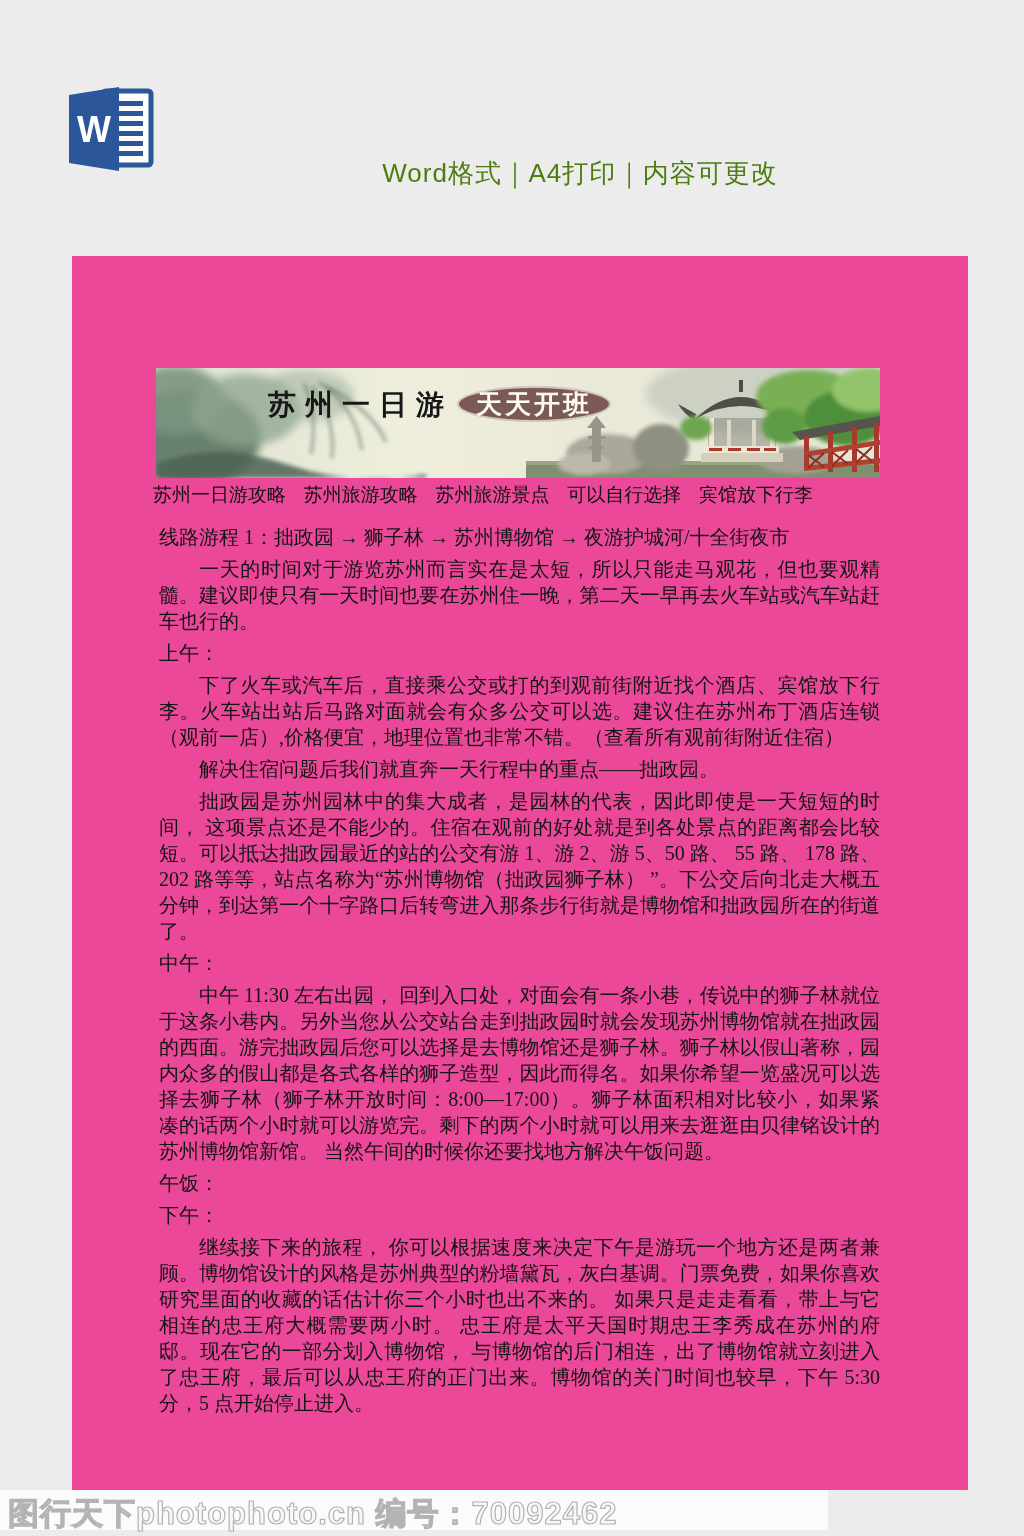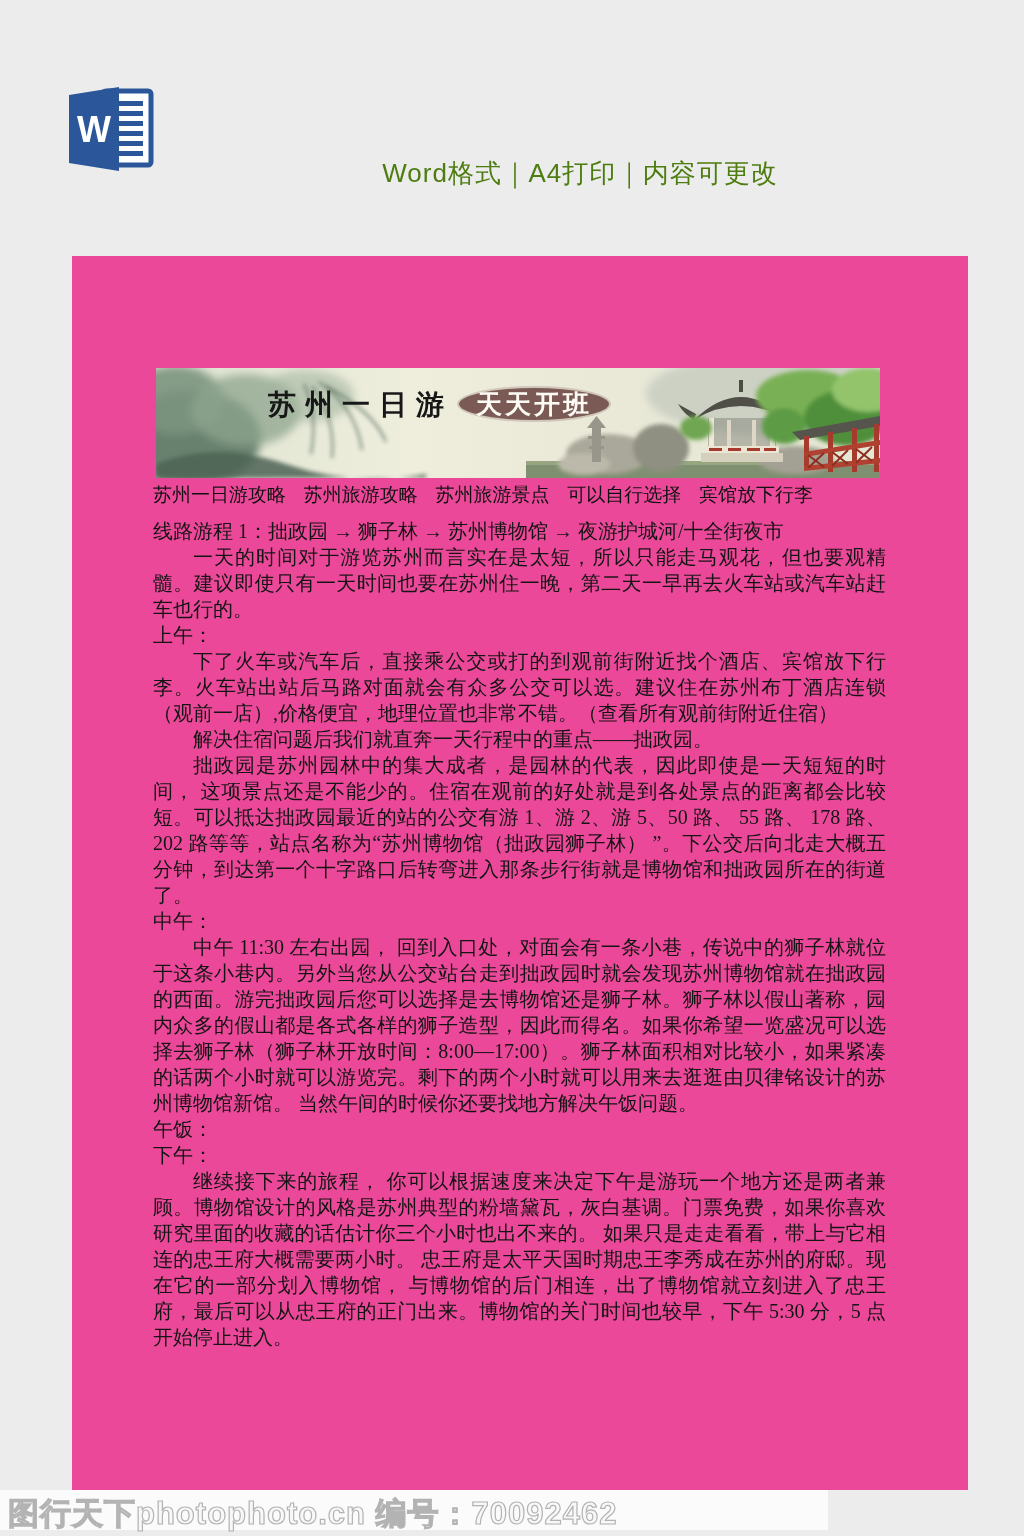--- a/index.html
+++ b/index.html
@@ -31,21 +31,21 @@
 
   
   .nav-row{position:absolute;left:81px;top:226px;width:740px;font-size:19px;color:#111;
     font-family:"Liberation Serif",serif;white-space:nowrap;}
   .nav-row span{margin-right:13px;}
 
   
   .doc-body{position:absolute;left:81px;top:262px;width:733px;
     font-family:"Liberation Serif",serif;font-size:20px;line-height:26px;color:#141414;
     text-align:justify;}
-  .doc-body p{margin:0;}
+  .doc-body p{margin:6px;}
   .doc-body p.route{margin-bottom:0;}
   .doc-body p.indent{text-indent:2em;}
   .doc-body p.label{text-indent:0;}
 
   
   .footer-band{position:absolute;left:0;top:1490px;width:828px;height:46px;background:#fbfbfb;
     border-bottom:6px solid #ececec;box-sizing:border-box;}
   .watermark{position:absolute;left:8px;top:3px;font-size:31px;font-weight:bold;
     color:#f8f8f8;-webkit-text-stroke:1.2px #b3b3b3;letter-spacing:1px;white-space:nowrap;
     font-family:"Liberation Sans",sans-serif;}

